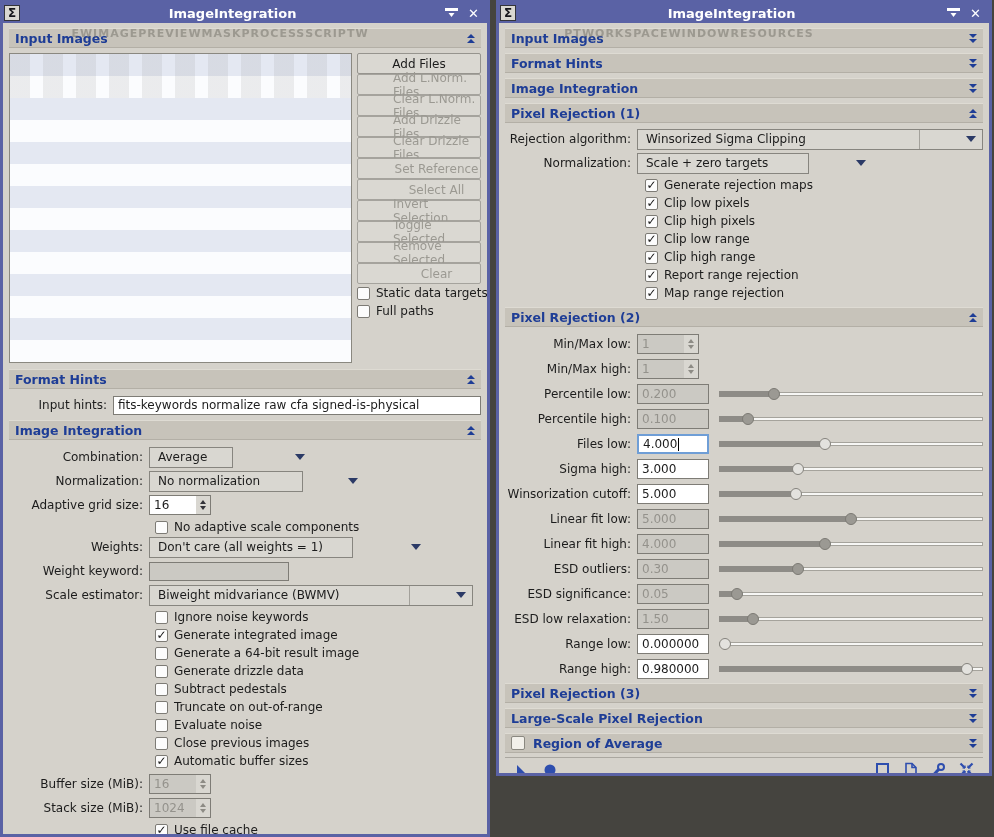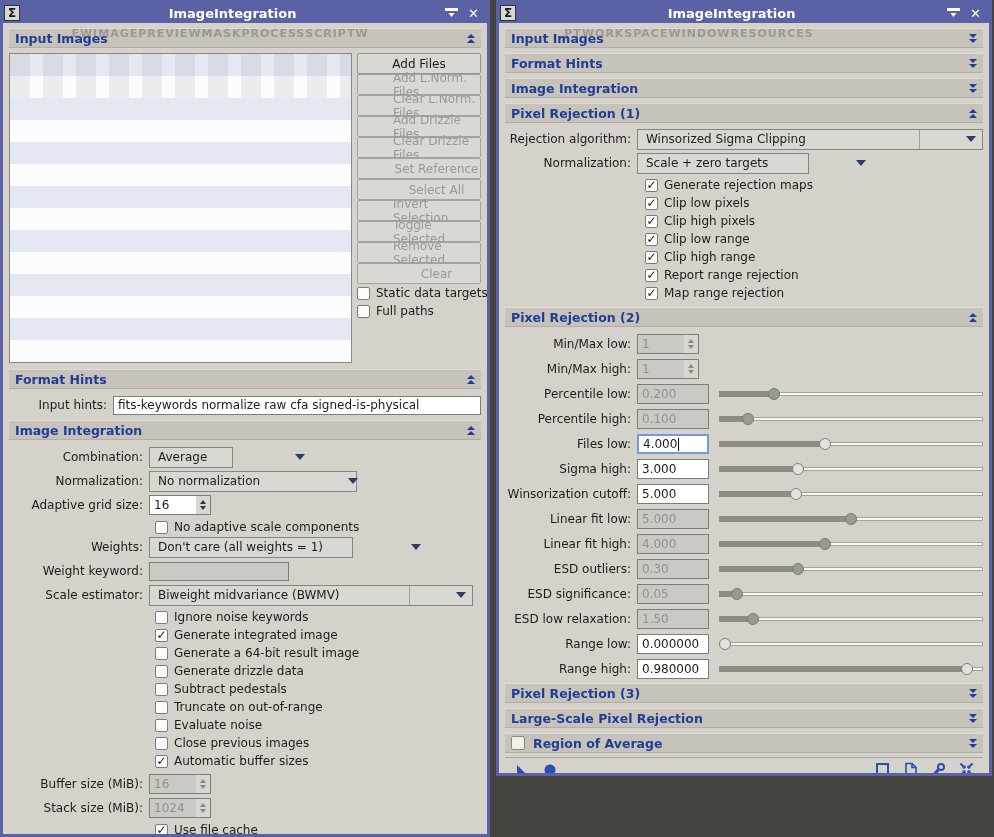--- a/index.html
+++ b/index.html
@@ -240,21 +240,21 @@
       <span class="cmb" style="width:84px">
         <span class="cmbtxt">Average</span>
         <span class="cmbsep"></span>
           <span class="cmbarr">
             <i></i>
           </span>
       </span>
     </div>
     <div class="frow">
       <span class="flab">Normalization:</span>
-      <span class="cmb" style="width:208px">
+      <span class="cmb" style="width:154px">
         <span class="cmbtxt">No normalization</span>
         <span class="cmbsep"></span>
           <span class="cmbarr">
             <i></i>
           </span>
       </span>
     </div>
     <div class="frow">
       <span class="flab">Adaptive grid size:</span>
       <span class="spin">

